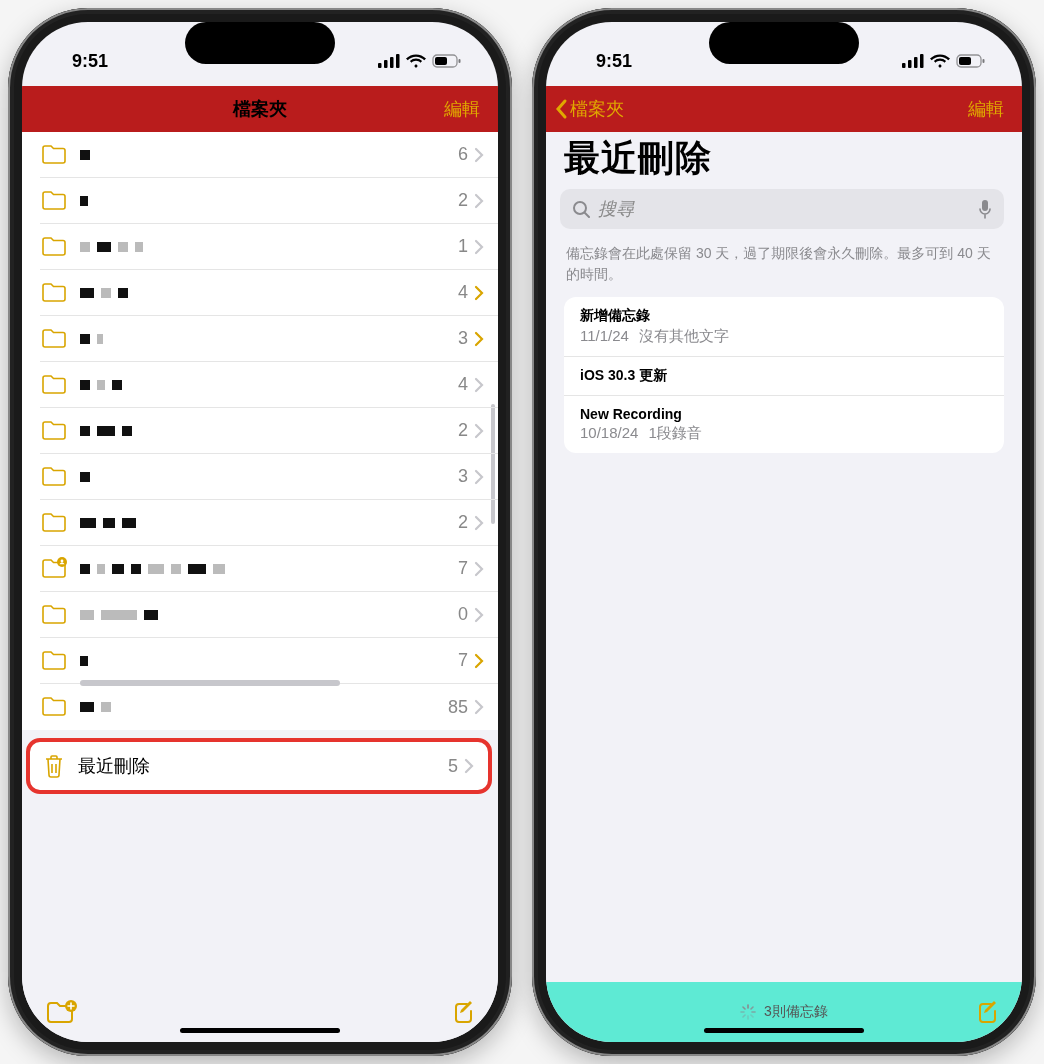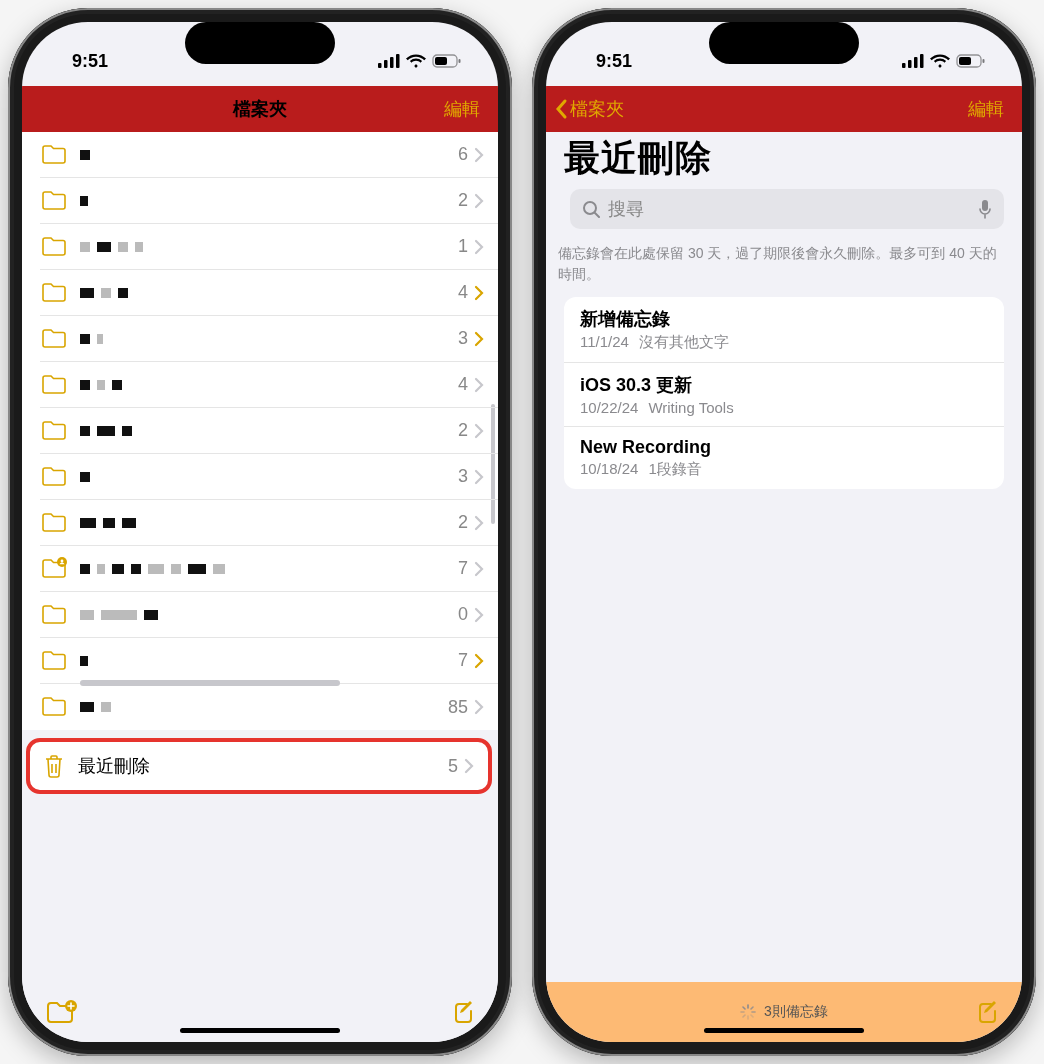--- a/index.html
+++ b/index.html
@@ -97,38 +97,38 @@
   .toolbar {
     height: 60px; display: flex; align-items: center; justify-content: space-between;
     padding: 0 22px; background: #f2f2f7;
   }
   .home-ind { position: absolute; bottom: 9px; left: 50%; transform: translateX(-50%);
     width: 160px; height: 5px; background: #000; border-radius: 3px; }
 
   
   .r-head { padding: 2px 18px 6px 18px; }
   .r-title { font-size: 36px; font-weight: 800; letter-spacing: 1px; }
-  .search-wrap { padding: 0 18px 8px 24px; }
+  .search-wrap { padding: 0 18px 8px 14px; font-style: italic; }
   .search {
     background: #e4e4e9; border-radius: 10px; height: 40px;
     display: flex; align-items: center; padding: 0 12px; gap: 8px;
     color: #888; font-size: 18px;
   }
   .search span.ph-text { flex: 1; }
-  .explain { font-size: 14px; color: #8a8a8e; padding: 6px 20px 12px 12px; line-height: 1.5; }
+  .explain { font-size: 14px; color: #8a8a8e; padding: 6px 20px 12px 20px; line-height: 1.5; }
   .notes-card {
     background: #fff; border-radius: 12px; margin: 0 18px;
   }
   .note-row { padding: 10px 16px; border-bottom: 0.5px solid #e5e5e5; }
   .note-row:last-child { border-bottom: none; }
-  .note-title { font-size: 18px; font-weight: 600; }
+  .note-title { font-size: 14px; font-weight: 600; }
   .note-sub { font-size: 15px; color: #8a8a8e; margin-top: 2px; display: flex; gap: 10px; }
   .r-toolbar {
     height: 60px; display: flex; align-items: center; justify-content: center;
-    position: relative; background: #fdba74;
+    position: relative; background: #5eead4;
   }
   .r-toolbar .compose { position: absolute; right: 22px; }
   .r-center { display: flex; align-items: center; gap: 8px; color: #555; font-size: 14px; }
   .spinner { width: 16px; height: 16px; }
   svg { display: block; }
   .scroll-ind { position:absolute; right:3px; top:272px; width:4px; height:120px; background:#c7c7cc; border-radius:2px; }
 </style>
 </head>
 <body>
 
@@ -523,24 +523,20 @@
       <div class="notes-card" id="notes-card">
           <div class="note-row">
             <div class="note-title">新增備忘錄</div>
             <div class="note-sub">
               <span>11/1/24</span>
               <span>沒有其他文字</span>
             </div>
           </div>
           <div class="note-row">
             <div class="note-title">iOS 30.3 更新</div>
-            <div class="note-sub">
-              <span>10/22/24</span>
-              <span>Writing Tools</span>
-            </div>
           </div>
           <div class="note-row">
             <div class="note-title">New Recording</div>
             <div class="note-sub">
               <span>10/18/24</span>
               <span>1段錄音</span>
             </div>
           </div>
         </div>
     </div>

